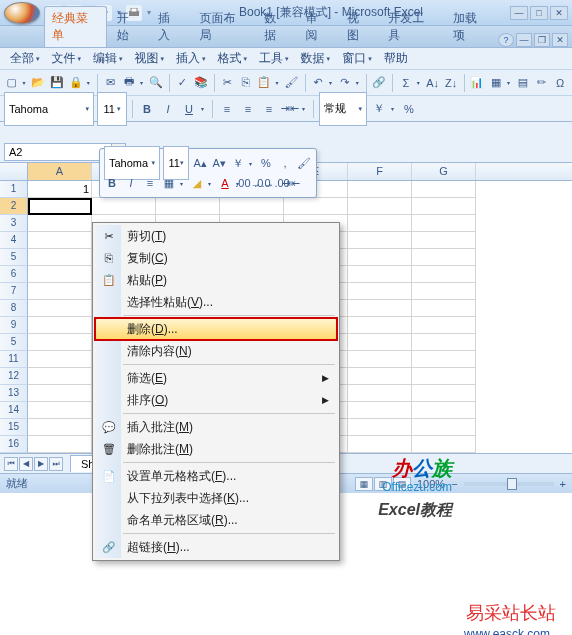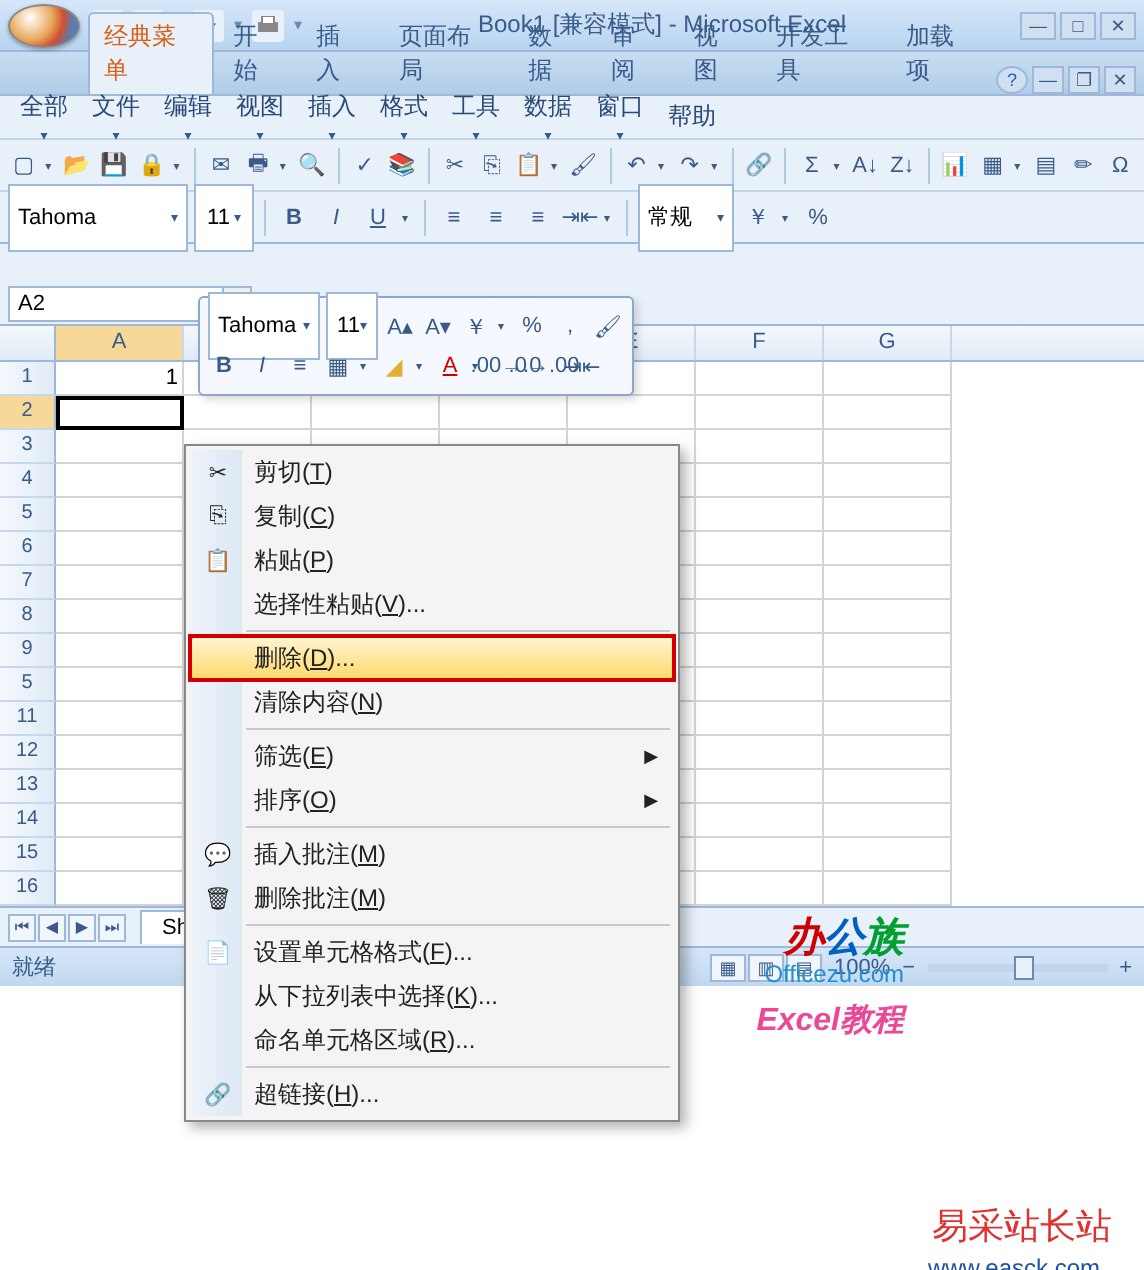--- a/index.html
+++ b/index.html
@@ -17,21 +17,21 @@
 
 
 .ribbon-tabs { height: 22px; background: linear-gradient(#c8ddf2,#b0cce8); display: flex; align-items: flex-end; padding-left: 44px; gap: 2px; border-bottom: 1px solid #9db8d8; }
 .rtab { padding: 3px 7px; font-size: 12px; color: #3a5a8a; border: 1px solid transparent; border-bottom: none; cursor: pointer; }
 .rtab.active { background: #e8f0fa; border-color: #9db8d8; border-radius: 3px 3px 0 0; color: #d86018; }
 .doc-win { margin-left: auto; display: flex; gap: 2px; padding-right: 4px; }
 .doc-win span { width: 16px; height: 14px; background: #d0e0f0; border: 1px solid #9db8d8; font-size: 9px; display: flex; align-items: center; justify-content: center; color: #3a5a8a; }
 
 
 .menubar { height: 22px; background: #e8f0fa; display: flex; align-items: center; padding: 0 6px; gap: 4px; border-bottom: 1px solid #c0d4ea; }
-.mitem { font-size: 12px; color: #2a4a7a; padding: 2px 4px; display: flex; align-items: center; gap: 2px; flex-direction: column; }
+.mitem { font-size: 12px; color: #2a4a7a; padding: 2px 4px; display: flex; align-items: center; gap: 2px; }
 .mdrop { font-size: 7px; color: #3a5a8a; }
 
 
 .toolbar { height: 26px; background: #e8f0fa; display: flex; align-items: center; padding: 0 4px; gap: 3px; border-bottom: 1px solid #c0d4ea; }
 .tb-btn { width: 18px; height: 18px; display: flex; align-items: center; justify-content: center; background: transparent; border: 1px solid transparent; border-radius: 2px; font-size: 11px; color: #3a5a8a; }
 .tb-sep { width: 1px; height: 18px; background: #b0c8e0; margin: 0 2px; }
 .tb-drop { width: 6px; font-size: 6px; color: #3a5a8a; }
 
 
 .fmtbar { height: 26px; background: #e8f0fa; display: flex; align-items: center; padding: 0 4px; gap: 3px; border-bottom: 1px solid #9db8d8; }
@@ -575,15 +575,15 @@
     </div>
     <div class="ctx-sep"></div>
     <div class="ctx-item">
       <span class="ctx-icon">🔗</span>
       <span>超链接(<u>H</u>)...</span>
     </div>
   </div>
 
 <div class="wm-logo"><span class="c1">办</span><span class="c2">公</span><span class="c3">族</span></div>
 <div class="wm" style="top:480px;right:120px;color:#2090d0">Officezu.com</div>
-<div class="wm" style="top:500px;right:120px;color:#ec4899;font-weight:bold;font-style:italic;font-size:16px">Excel教程</div>
+<div class="wm" style="top:500px;right:120px;color:#404040;font-weight:bold;font-style:italic;font-size:16px">Excel教程</div>
 <div class="wm2">易采站长站</div>
 <div class="wm2b">www.easck.com</div>
 
 </body></html>

